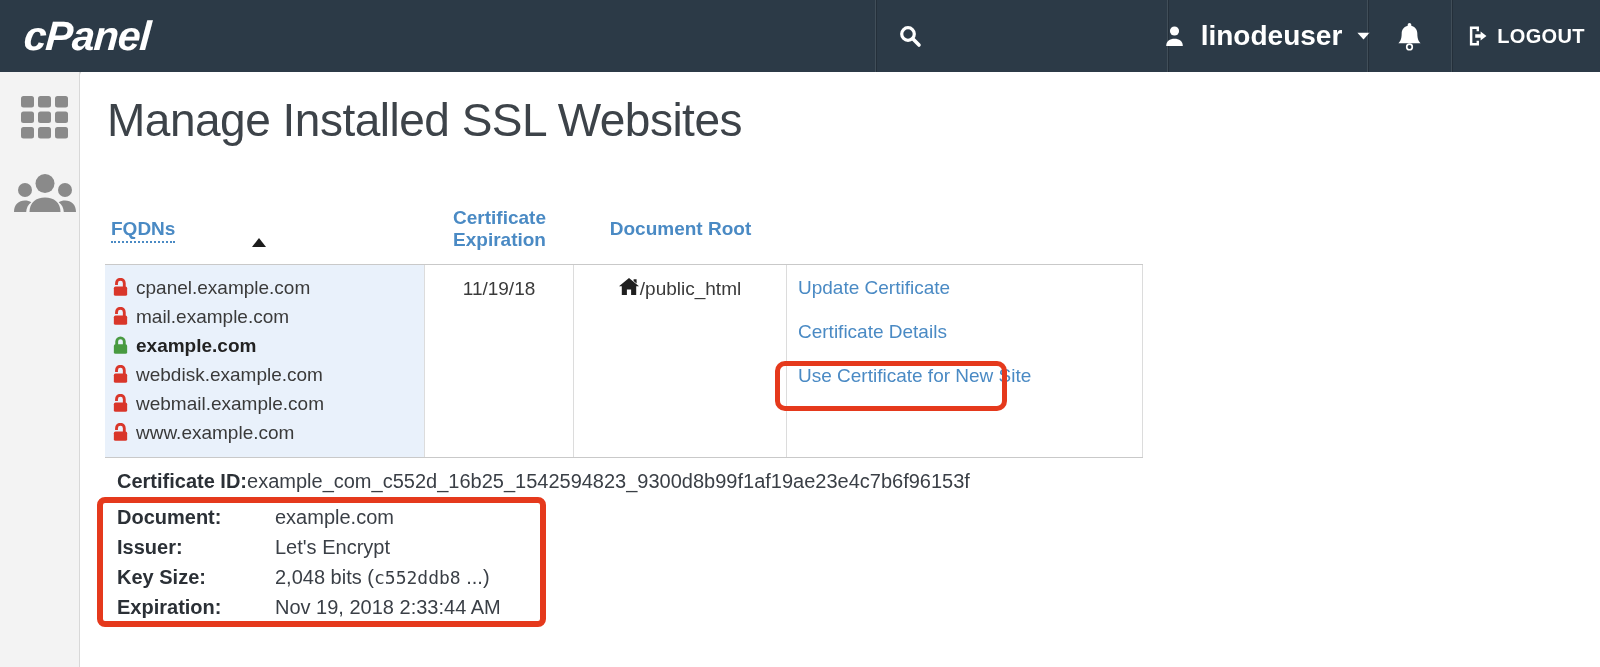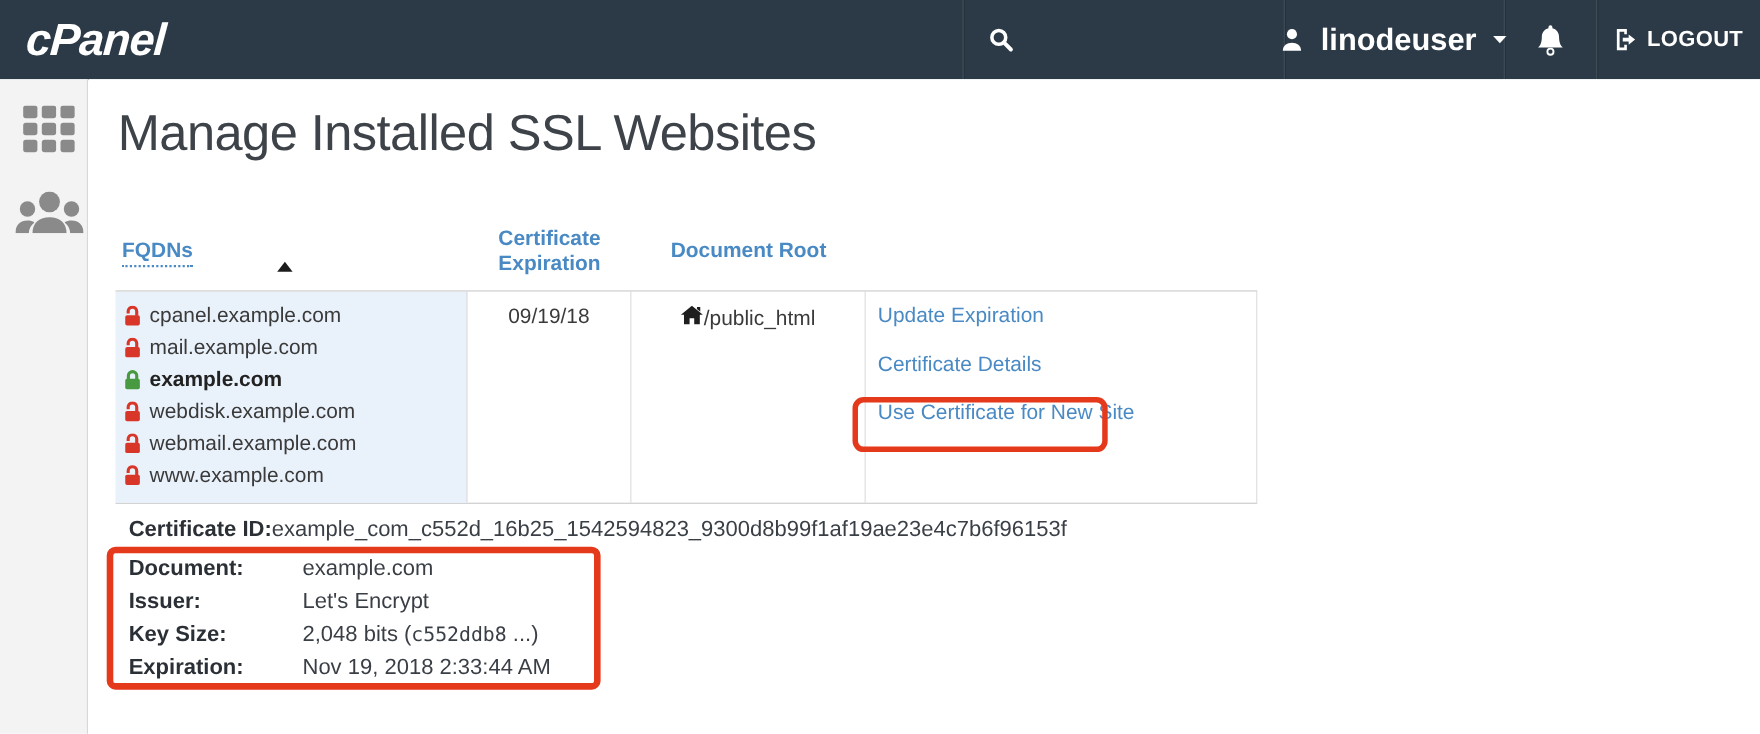--- a/index.html
+++ b/index.html
@@ -254,33 +254,33 @@
           <span class="lock">
             <svg width="19" height="19" viewBox="0 0 20 20">
                 <path fill="none" stroke="#d9362a" stroke-width="3" d="M14 9.5V5.4a4.1 4.1 0 0 0-8.2 0v1.9"></path>
                 <rect x="3" y="9" width="14" height="9.8" rx="1.8" fill="#d9362a"></rect>
               </svg>
           </span>
           <span class="dom">www.example.com</span>
         </div>
       </div>
 
-      <div class="td td-exp">09/19/18</div>
+      <div class="td td-exp">11/19/18</div>
 
       <div class="td td-doc">
         <span class="inline-svg">
           <svg width="20" height="17" viewBox="0 0 20 17">
             <path fill="#1f1f1f" d="M10 0 0 8.2h2.8V17h5.1v-5.6h4.2V17h5.1V8.2H20z"></path>
             <path fill="#1f1f1f" d="M14.6 1.2h3v4.2l-3-2.5z"></path>
           </svg>
         </span><span>/public_html</span>
       </div>
 
       <div class="td td-act">
-        <a class="action-link">Update Expiration</a>
+        <a class="action-link">Update Certificate</a>
         <a class="action-link">Certificate Details</a>
         <a class="action-link">Use Certificate for New Site</a>
       </div>
 
     </div>
   </div>
 
   <div class="cert-id">
     <span class="b">Certificate ID:</span><span>example_com_c552d_16b25_1542594823_9300d8b99f1af19ae23e4c7b6f96153f</span>
   </div>

